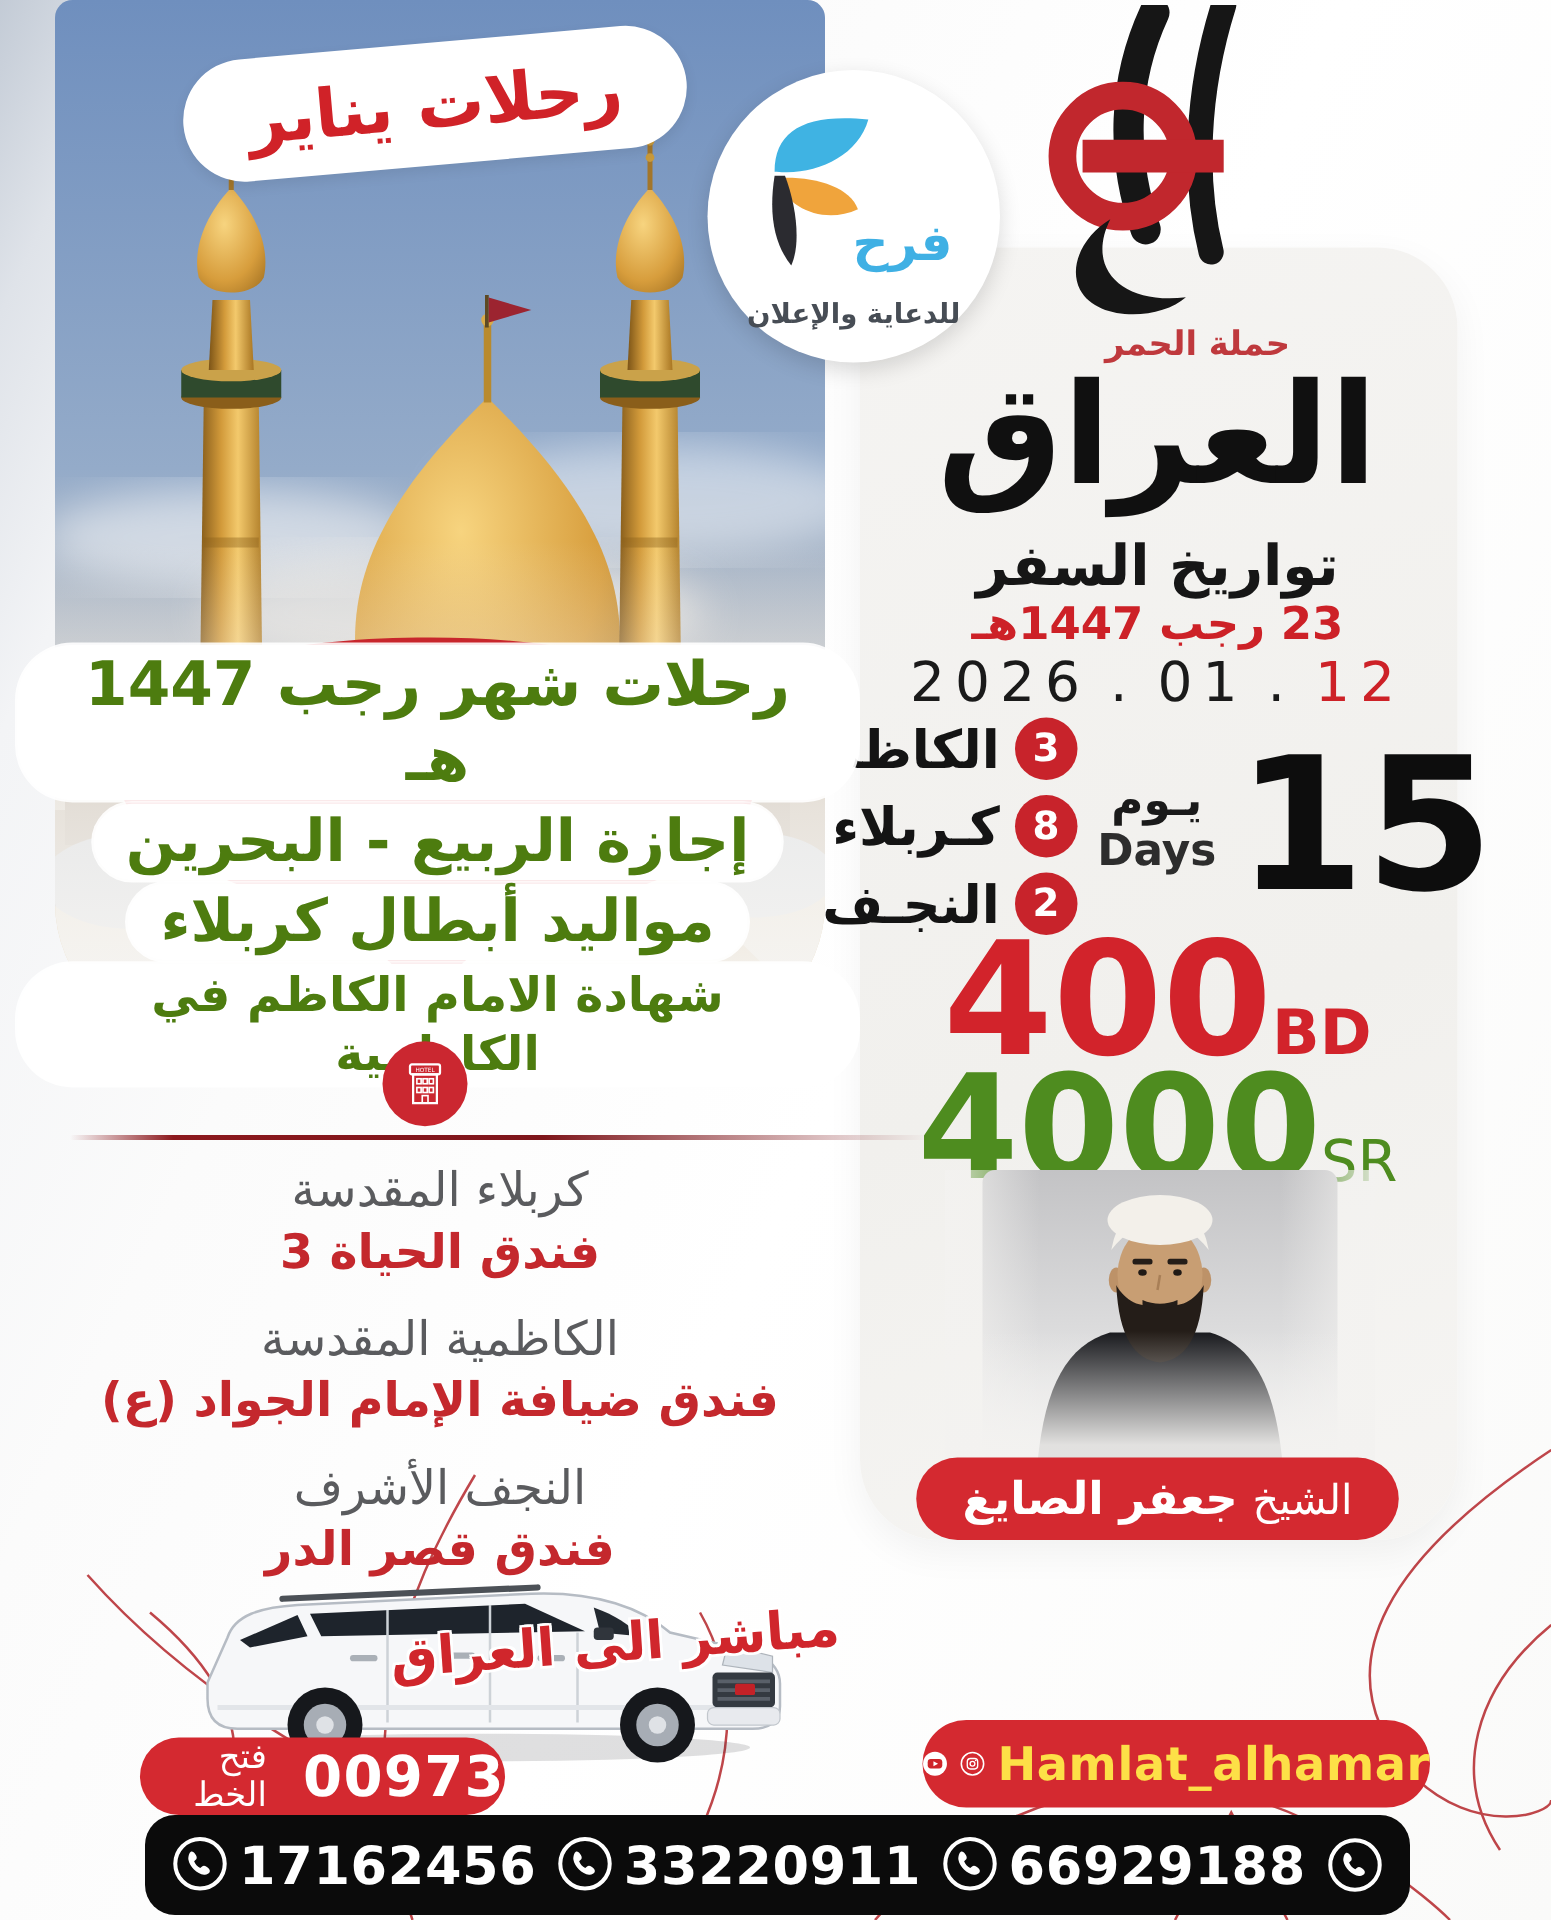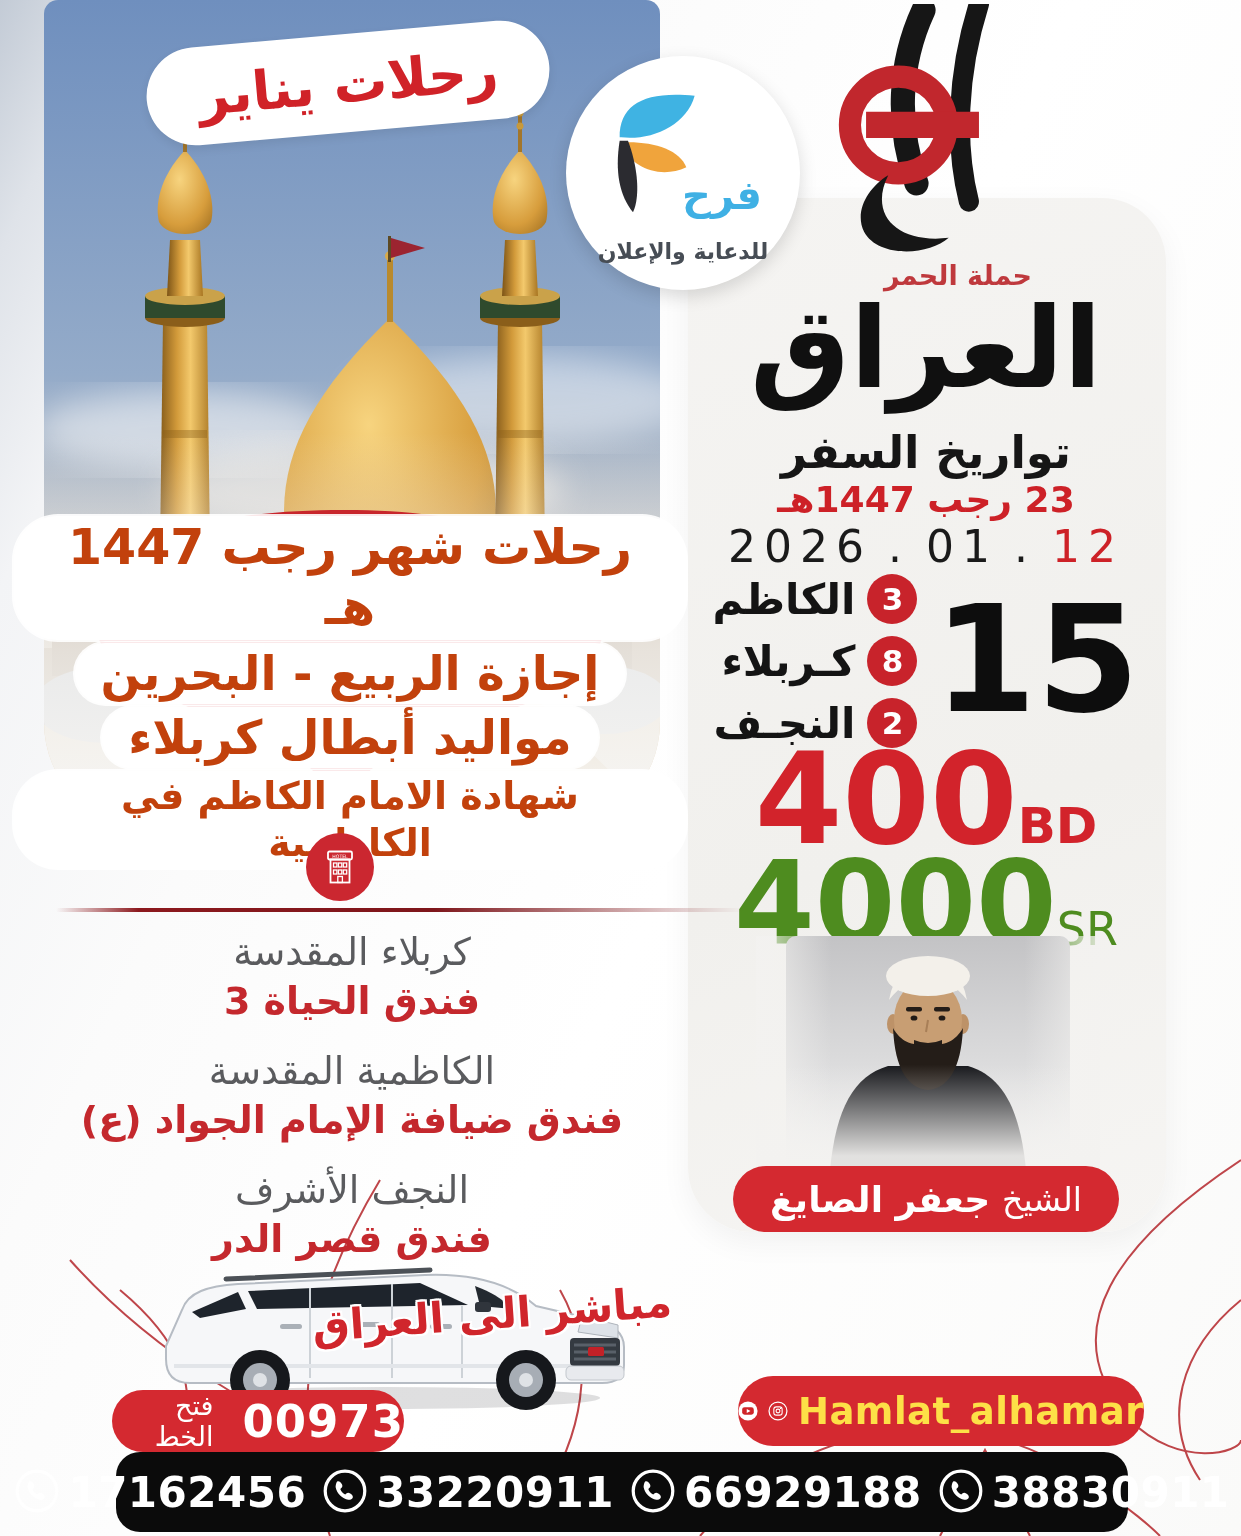--- a/index.html
+++ b/index.html
@@ -64,21 +64,21 @@
     background:linear-gradient(180deg,rgba(243,242,240,0) 55%,rgba(243,242,240,0.92) 94%),
                linear-gradient(90deg,rgba(243,242,240,0.85) 0%,rgba(243,242,240,0) 22%,rgba(243,242,240,0) 78%,rgba(243,242,240,0.85) 100%);}
   .sheikh-pill{left:733px;top:1166px;width:386px;height:66px;border-radius:36px;background:#d42930;z-index:3;
     display:flex;align-items:center;justify-content:center;gap:12px;color:#fff;}
   .sheikh-title{font-size:33px;}
   .sheikh-name{font-size:36px;font-weight:bold;}
   
   .blob{left:44px;top:470px;z-index:2;}
   .highlights{left:14px;top:516px;width:672px;text-align:center;z-index:3;}
   .hl{display:inline-block;background:#fff;border-radius:44px;padding:2px 26px;margin-bottom:3px;
-      color:#c2410c;font-weight:bold;line-height:1.22;box-shadow:0 0 0 2px rgba(255,255,255,0.9);}
+      color:#4d7c0f;font-weight:bold;line-height:1.22;box-shadow:0 0 0 2px rgba(255,255,255,0.9);}
   .hl1{font-size:49px;} .hl2{font-size:47px;} .hl3{font-size:47px;} .hl4{font-size:38px;}
   
   .hotel-circle{left:306px;top:833px;width:68px;height:68px;border-radius:50%;background:#cb2730;z-index:3;
     display:flex;align-items:center;justify-content:center;}
   .divider{left:56px;top:908px;width:688px;height:4px;border-radius:2px;z-index:2;
     background:linear-gradient(90deg,rgba(140,25,30,0) 0%,#8c191e 12%,#7e161b 55%,rgba(140,25,30,0) 100%);}
   .hotels{left:44px;top:930px;width:616px;text-align:center;z-index:3;}
   .hotel-group{margin-bottom:26px;}
   .hotel-city{font-size:38px;color:#5a5b5e;margin-bottom:5px;}
   .hotel-name{font-size:38px;font-weight:bold;color:#c4282d;}
@@ -261,20 +261,24 @@
       </div>
       <div class="city-row">
         <span class="city-name ar">كـربلاء</span>
         <span class="nights-circle">8</span>
       </div>
       <div class="city-row">
         <span class="city-name ar">النجـف</span>
         <span class="nights-circle">2</span>
       </div>
     </div>
+    <div class="days-col">
+      <div class="days-ar ar">يـوم</div>
+      <div class="days-en">Days</div>
+    </div>
     <div class="big-days">15</div>
   </div>
 
   <div class="abs prices">
     <div class="price-line price-bd">
       <span class="amount">400</span>
       <span class="currency">BD</span>
     </div>
     <div class="price-line price-sr">
       <span class="amount">4000</span>
@@ -415,17 +419,16 @@
         <circle cx="25" cy="25" r="21.5" fill="none" stroke="#fff" stroke-width="3.5"></circle>
         <path d="M17,14.5 c1.8,-0.4 3.4,1.2 4.5,3 c0.9,1.6 0.9,3 -0.2,4 l-1.4,1.3 c0.8,2.5 2.9,4.8 5.3,5.9 l1.6,-1.3 c1,-0.9 2.4,-0.8 3.9,0.2 c1.7,1.1 3.3,2.7 2.8,4.4 c-0.5,1.7 -3,2.8 -5,2.5 c-6.1,-0.8 -12.6,-7.2 -13.6,-13.3 c-0.3,-2.2 0.9,-6.2 2.1,-6.7 Z" fill="#fff"></path>
       </svg>
       <span class="phone-number">66929188</span>
     </div>
     <div class="phone-item">
       <svg width="46" height="46" viewBox="0 0 50 50">
         <circle cx="25" cy="25" r="21.5" fill="none" stroke="#fff" stroke-width="3.5"></circle>
         <path d="M17,14.5 c1.8,-0.4 3.4,1.2 4.5,3 c0.9,1.6 0.9,3 -0.2,4 l-1.4,1.3 c0.8,2.5 2.9,4.8 5.3,5.9 l1.6,-1.3 c1,-0.9 2.4,-0.8 3.9,0.2 c1.7,1.1 3.3,2.7 2.8,4.4 c-0.5,1.7 -3,2.8 -5,2.5 c-6.1,-0.8 -12.6,-7.2 -13.6,-13.3 c-0.3,-2.2 0.9,-6.2 2.1,-6.7 Z" fill="#fff"></path>
       </svg>
-      <span class="phone-number">38830911</span>
     </div>
   </div>
 
 </div>
 
 </body></html>

